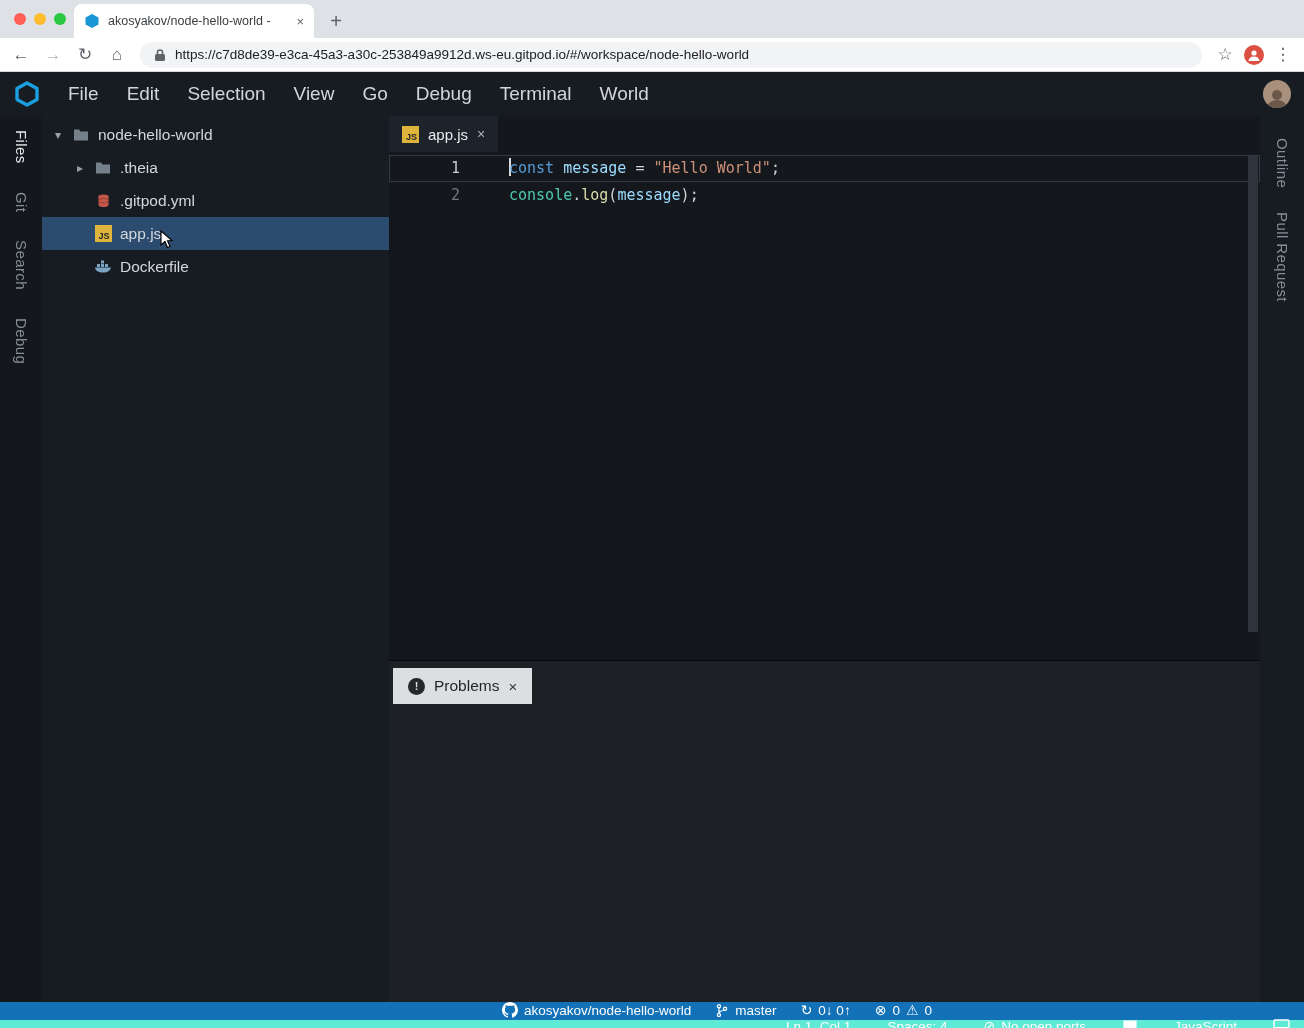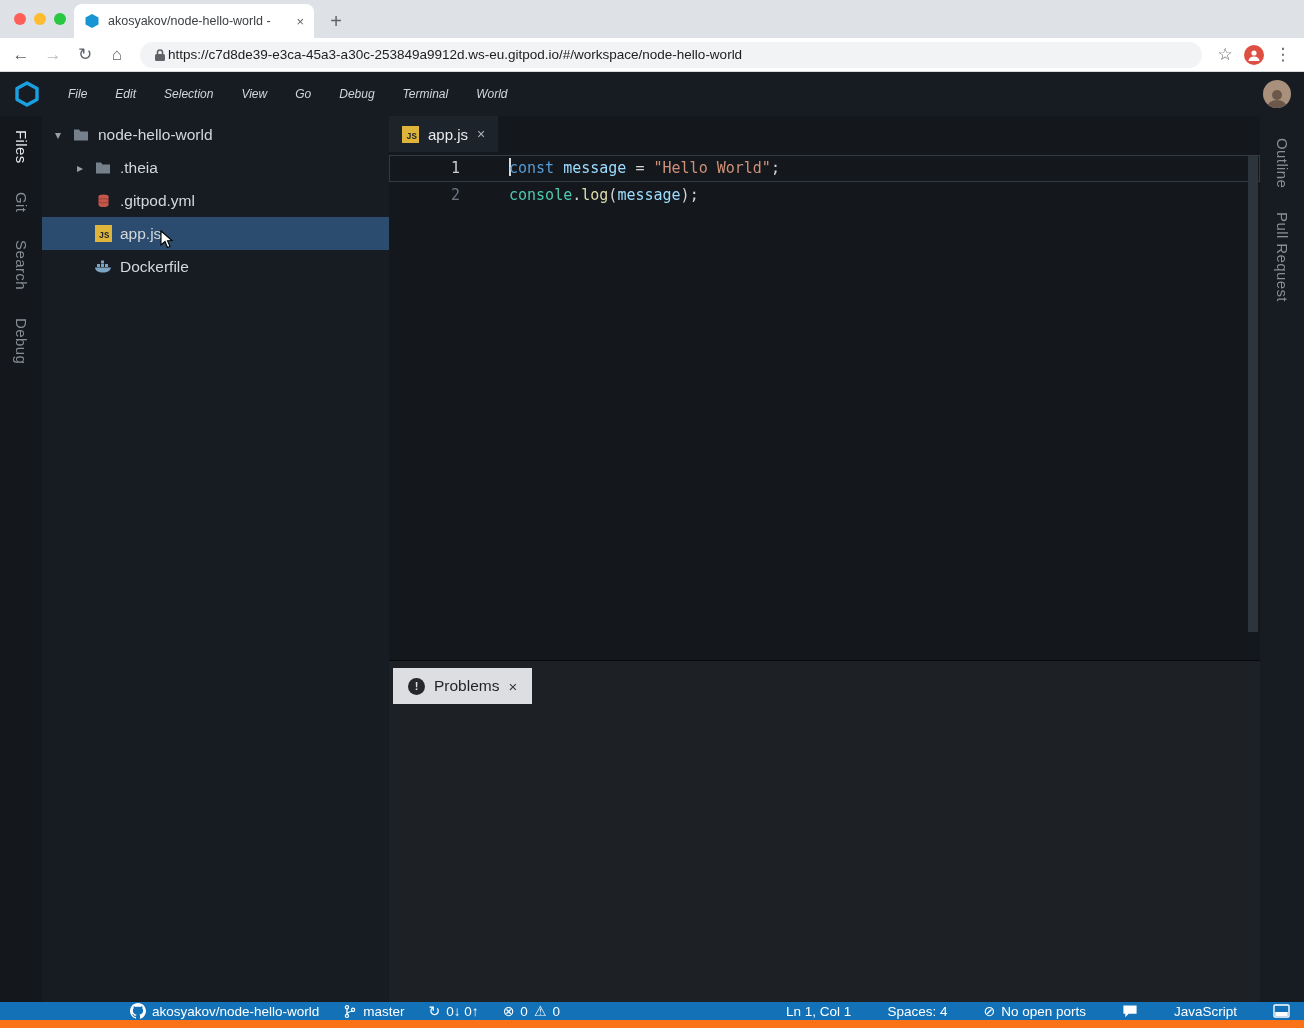--- a/index.html
+++ b/index.html
@@ -1,55 +1,55 @@
 <!DOCTYPE html>
 <html><head>
 <meta charset="utf-8">
 <style>
   * { margin:0; padding:0; box-sizing:border-box; }
   body { font-family:"Liberation Sans", sans-serif; background:#000; }
-  .screen { position:relative; width:1304px; height:1028px; background:#f97316; overflow:hidden; }
+  .screen { position:relative; width:1304px; height:1028px; background:#5eead4; overflow:hidden; }
 
   
   .tabstrip { height:38px; background:#dee1e6; display:flex; align-items:flex-end; position:relative; }
   .traffic { position:absolute; top:13px; left:14px; display:flex; gap:8px; }
   .light { width:12px; height:12px; border-radius:50%; }
   .light.red{background:#ff5f57;} .light.yellow{background:#febc2e;} .light.green{background:#28c840;}
   .btab { margin-left:74px; width:240px; height:34px; background:#fff; border-radius:8px 8px 0 0; display:flex; align-items:center; padding:0 10px; gap:8px; }
   .btab-title { font-size:12.5px; color:#3c4043; white-space:nowrap; overflow:hidden; text-overflow:ellipsis; flex:1; }
   .btab-close { color:#5f6368; font-size:13px; cursor:default; }
   .newtab { width:28px; height:28px; margin-left:8px; margin-bottom:3px; color:#5f6368; font-size:20px; display:flex; align-items:center; justify-content:center; }
 
   .navbar { height:34px; background:#fff; display:flex; align-items:center; padding:0 8px; gap:6px; border-bottom:1px solid #d6d9dd; }
   .nav-icon { width:26px; height:26px; display:flex; align-items:center; justify-content:center; color:#5f6368; font-size:17px; }
   .nav-icon.dim { color:#b6b9bd; }
-  .urlbar { flex:1; height:26px; background:#f1f3f4; border-radius:13px; display:flex; align-items:center; padding:0 14px; gap:2px; margin:0 4px; }
+  .urlbar { flex:1; height:26px; background:#f1f3f4; border-radius:13px; display:flex; align-items:center; padding:0 14px; gap:9px; margin:0 4px; }
   .url-text { font-size:13.5px; color:#202124; white-space:nowrap; }
   .navatar { width:20px; height:20px; border-radius:50%; background:#dd4f43; display:flex; align-items:center; justify-content:center; overflow:hidden; }
 
   
   .menubar { height:44px; background:#171c22; display:flex; align-items:center; }
   .logo-box { width:54px; display:flex; justify-content:center; align-items:center; }
-  .menu-item { padding:0 14px; color:#d2d6db; font-size:12px;font-style:italic; }
+  .menu-item { padding:0 14px; color:#d2d6db; font-size:19px; }
   .menubar-avatar { margin-left:auto; margin-right:13px; width:28px; height:28px; border-radius:50%; background:#a8907c; overflow:hidden; display:flex; align-items:flex-end; justify-content:center; }
 
   .ide-body { display:flex; height:886px; }
   .rail-left { width:42px; background:#14181d; display:flex; flex-direction:column; align-items:center; padding-top:14px; gap:28px; }
   .rail-right { width:44px; background:#171c22; display:flex; flex-direction:column; align-items:center; padding-top:22px; gap:24px; }
   .vlabel { writing-mode:vertical-rl; text-orientation:mixed; color:#878e96; font-size:15px; letter-spacing:0.4px; }
   .vlabel.active { color:#e6e9ec; }
 
   .explorer { width:347px; background:#171c22; padding-top:2px; font-size:15.5px; color:#d3d7db; }
   .exp-row { height:33px; display:flex; align-items:center; gap:8px; }
   .exp-row .chev { width:12px; color:#9aa0a6; font-size:12px; text-align:center; }
   .exp-row.root { padding-left:10px; }
   .exp-row.lvl1 { padding-left:32px; }
   .exp-row.lvl1b { padding-left:52px; }
   .exp-row.selected { background:#2b4c6e; }
-  .js-badge { width:17px; height:17px; background:#deb43a; color:#22262b; font-weight:bold; font-size:9px; display:flex; align-items:flex-end; justify-content:flex-end; padding:1px 2px;font-family:Liberation Mono, monospace; }
+  .js-badge { width:17px; height:17px; background:#deb43a; color:#22262b; font-weight:bold; font-size:9px; display:flex; align-items:flex-end; justify-content:flex-end; padding:1px 2px; }
   .icon-cell { width:18px; display:flex; justify-content:center; }
 
   .main { flex:1; display:flex; flex-direction:column; min-width:0; }
   .etabbar { height:36px; background:#14181d; display:flex; }
   .etab { height:36px; background:#1d232b; display:flex; align-items:center; gap:9px; padding:0 13px; color:#e8eaed; font-size:15px; }
   .etab-close { color:#aeb4ba; font-size:14px; }
 
   .editor { position:relative; height:508px; background:#14181d; font-family:"DejaVu Sans Mono", monospace; font-size:15px; padding-top:3px; }
   .code-line { display:flex; height:27px; line-height:27px; }
   .code-line.current { outline:1px solid #333a44; outline-offset:-1px; }
@@ -61,21 +61,21 @@
   .tk-str{color:#ce9178;} .tk-builtin{color:#4ec9b0;margin-top:16px;} .tk-fn{color:#dcdcaa;} .tk-punct{color:#d4d4d4;}
   .scroll-thumb { position:absolute; top:4px; right:2px; width:10px; height:476px; background:#2e343c; }
 
   .bottom { height:342px; background:#1d2126; border-top:1px solid #07090b; }
   .bp-tabrow { height:43px; display:flex; align-items:flex-end; padding-left:4px; }
   .bp-tab { height:36px; background:#dcdee1; color:#1f2226; display:flex; align-items:center; gap:9px; padding:0 15px; font-size:15.5px; }
   .prob-icon { width:17px; height:17px; border-radius:50%; background:#26282c; color:#dcdee1; font-weight:bold; font-size:11px; display:flex; align-items:center; justify-content:center; }
   .bp-close { color:#34373b; font-size:15px; }
   .bp-content { padding:12px 0 0 12px; color:#d9dcdf; font-size:16px; }
 
-  .statusbar { height:18px; background:#1271b7; display:flex; align-items:center; color:#fff; font-size:13.5px; }
+  .statusbar { height:18px; background:#1271b7; display:flex; align-items:center; color:#fff; font-size:13.5px;flex-direction:column; }
   .sb-left { display:flex; gap:24px; padding-left:130px; align-items:center; }
   .sb-right { margin-left:auto; display:flex; gap:36px; padding-right:14px; align-items:center; }
   .sb-item { display:flex; align-items:center; gap:6px; white-space:nowrap; }
   .sb-glyph { font-size:14px; }
 
   .mouse-cursor { position:absolute; left:160px; top:230px; z-index:50; }
 </style>
 </head>
 <body>
 

